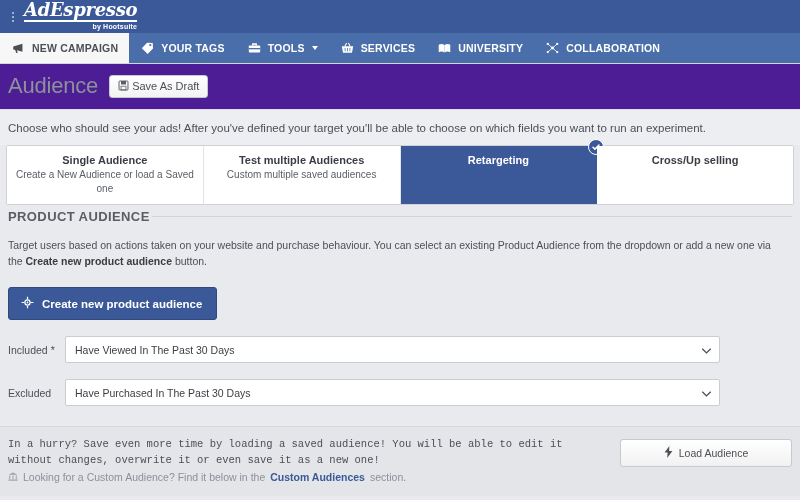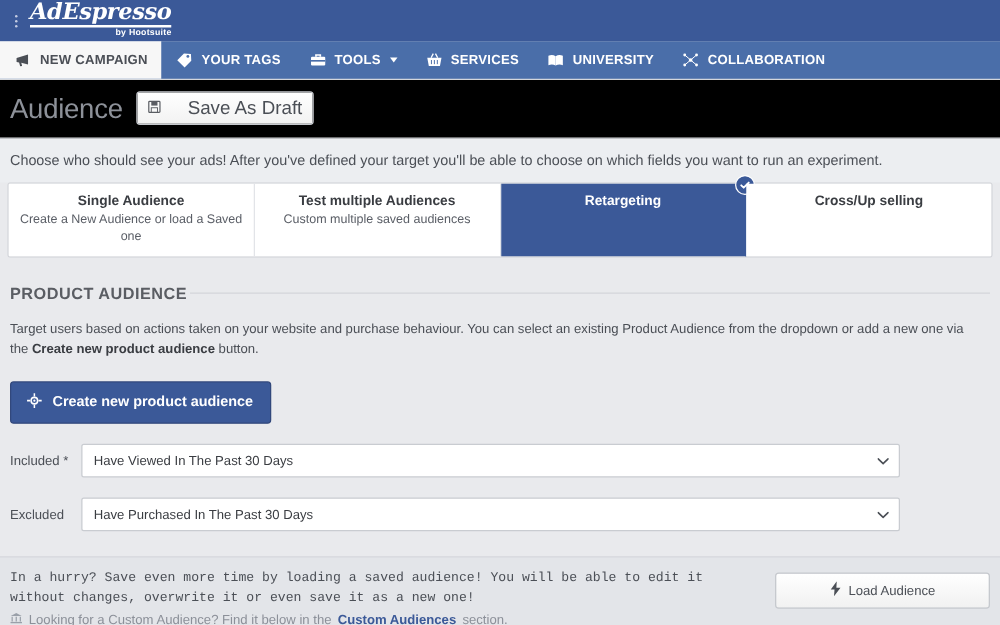--- a/index.html
+++ b/index.html
@@ -90,42 +90,42 @@
   .caret-down {
     width: 0; height: 0;
     border-left: 3px solid transparent;
     border-right: 3px solid transparent;
     border-top: 4px solid currentColor;
     margin-left: 1px;
   }
 
   
   .titlebar {
-    background: #000000;
+    background: #4c1d95;
     padding: 9px 8px 10px 8px;
     display: flex;
     align-items: center;
     gap: 11px;
     border-bottom: 1px solid #dcdee2;
   }
   .page-title {
     font-size: 22px;
     color: #8d9199;
     font-weight: normal;
     letter-spacing: -0.2px;
   }
   .draft-btn {
     display: inline-flex;
     align-items: center;
-    gap: 21px;
+    gap: 3px;
     background: linear-gradient(#ffffff, #f2f2f2);
     border: 1px solid #c6c9ce;
     border-radius: 3px;
     padding: 4px 8px;
-    font-size: 15px;
+    font-size: 11px;
     color: #4b4f56;
     cursor: pointer;
   }
 
   
   .intro {
     padding: 12px 8px 11px 8px;
     font-size: 11.5px;
     color: #4b4f56;
     background: #eceef1;
@@ -181,21 +181,21 @@
     align-items: center;
     justify-content: center;
   }
 
   
   .section-head {
     display: flex;
     align-items: center;
     gap: 2px;
     padding: 0 8px;
-    margin-top: 21px;
+    margin-top: 4px;
   }
   .section-head .sh-text {
     font-size: 13px;
     font-weight: bold;
     color: #5a5d63;
     letter-spacing: 0.4px;
     white-space: nowrap;
   }
   .section-head .sh-rule {
     flex: 1;

